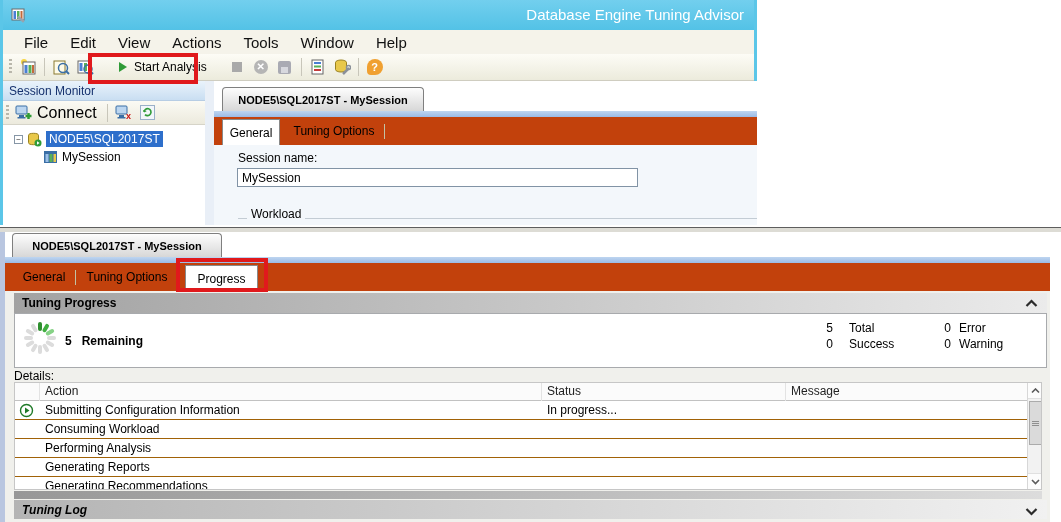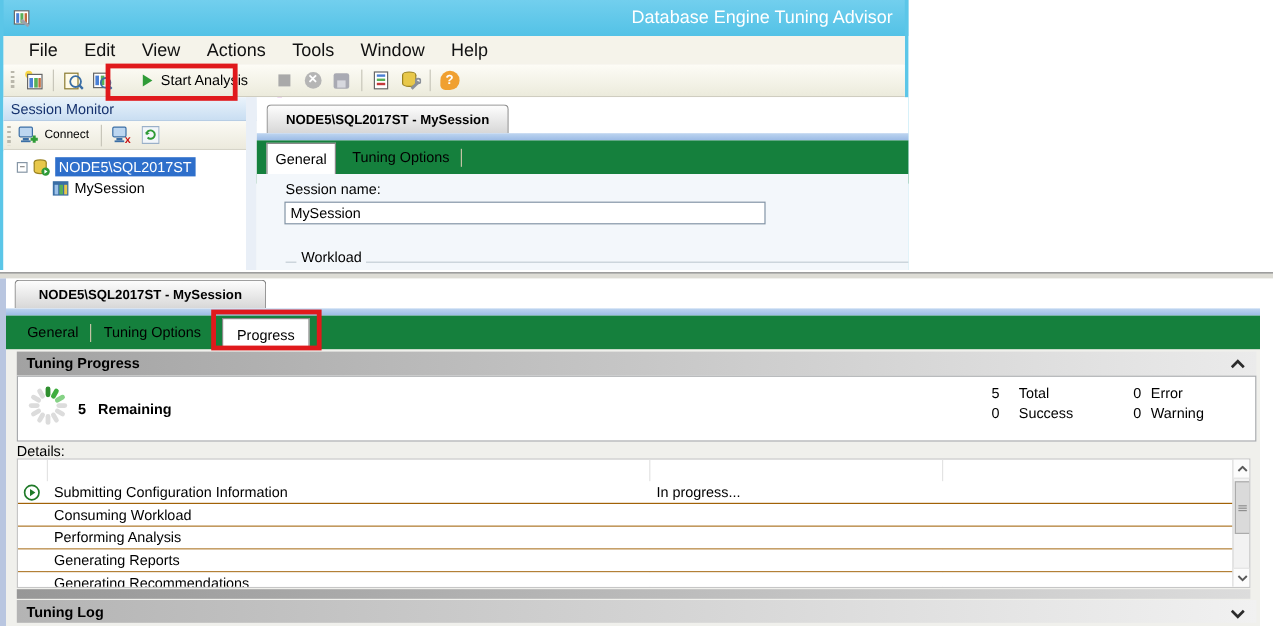--- a/index.html
+++ b/index.html
@@ -37,35 +37,35 @@
 
   .red-box { position:absolute; border:4px solid #e0191c; z-index:60; background:transparent; }
 
   
   .smpanel { position:absolute; left:3px; top:81px; width:232px; height:144px; background:#fff;
              border-right:4px solid #a21caf; }
   .smheader { height:20px; background:linear-gradient(#eaf3fb,#c9def2); color:#16326e; font-size:12px;
               display:flex; align-items:center; padding-left:6px; border-bottom:1px solid #b7cde4; }
   .smtoolbar { height:24px; background:linear-gradient(#fbfaf4,#eceadd); border-bottom:1px solid #d6d4c8;
                display:flex; align-items:center; padding-left:2px; }
-  .connectbtn { display:flex; align-items:center; gap:5px; font-size:10px; color:#000; padding:0 6px 0 2px; }
+  .connectbtn { display:flex; align-items:center; gap:5px; font-size:16px; color:#000; padding:0 6px 0 2px; }
   .smtree { position:absolute; left:0; top:45px; right:1px; bottom:0; background:#fff; }
   .trow { position:absolute; display:flex; align-items:center; font-size:12px; gap:4px; }
   .expander { width:9px; height:9px; border:1px solid #8696a6; background:#fff; font-size:8px; line-height:7px;
               text-align:center; color:#333; }
   .selitem { background:#2e6fcb; color:#fff; padding:1px 3px; }
 
   .split { position:absolute; left:205px; top:81px; width:9px; height:144px; background:#e9eff7; }
 
   
   .doctab { position:absolute; height:24px; background:linear-gradient(#fdfdfd,#d7d7d7);
             border:1px solid #7f7f7f; border-bottom:none; border-radius:4px 4px 0 0;
             display:flex; align-items:center; justify-content:center; font-weight:bold; font-size:11px; color:#000; z-index:2; }
   .bluestrip { position:absolute; height:6px; background:linear-gradient(#bed5f0,#9bbbe5); }
-  .tabstrip { position:absolute; height:36px; background:#15803d; }
+  .tabstrip { position:absolute; height:36px; background:#c2410c; }
   .tab-sel { position:absolute; top:2px; height:26px; background:#fff; border:1px solid #898989; border-bottom:none;
              display:flex; align-items:center; justify-content:center; font-size:12px; color:#000; }
   .tab-plain { position:absolute; top:2px; height:24px; display:flex; align-items:center; justify-content:center;
                font-size:12px; color:#000; }
   .tabsepline { position:absolute; top:7px; width:1px; height:15px; background:#c2c2a4; }
 
   .docarea { position:absolute; left:214px; top:81px; width:543px; height:144px; background:#fff; }
   .doccontent { position:absolute; left:0; top:64px; width:543px; height:80px; background:#f3f7fb; }
   .lbl12 { font-size:12px; color:#000; }
   .sninput { position:absolute; left:23px; top:23px; width:401px; height:19px; background:#fff;
@@ -355,20 +355,25 @@
         <span class="cnt" style="left:834px; top:23px;">Success</span>
         <span class="cnt val" style="left:912px; top:7px;">0</span>
         <span class="cnt" style="left:944px; top:7px;">Error</span>
         <span class="cnt val" style="left:912px; top:23px;">0</span>
         <span class="cnt" style="left:944px; top:23px;">Warning</span>
       </div>
 
       <div class="lbl12" style="position:absolute; left:9px; top:78px;">Details:</div>
 
       <div class="dtable">
+        <div class="thead">
+          <span class="hc" style="left:30px;">Action</span>
+          <span class="hc" style="left:532px;">Status</span>
+          <span class="hc" style="left:776px;">Message</span>
+        </div>
         <span class="colline" style="left:24px;"></span>
         <span class="colline" style="left:526px;"></span>
         <span class="colline" style="left:770px;"></span>
 
         <div class="drow" style="top:18px;">
           <svg width="15" height="15" style="position:absolute; left:4px; top:2px;">
             <circle cx="7.5" cy="7.5" r="6" fill="#fff" stroke="#1f7a28" stroke-width="1.4"></circle>
             <path d="M6 4.5 v6 l4.5 -3 z" fill="#1f7a28"></path>
           </svg>
           <span class="c-action">Submitting Configuration Information</span>
@@ -404,21 +409,21 @@
           <span class="sbtn" style="top:90px; border-top:1px solid #e0e0e0;">
             <svg width="9" height="6">
                 <polyline points="1,1 4.5,4.5 8,1" fill="none" stroke="#5a5a5a" stroke-width="1.6"></polyline>
               </svg>
           </span>
         </div>
       </div>
 
       <div class="graystrip"></div>
 
-      <div class="hdrbar light" style="left:9px; top:209px; width:1033px; height:19px;">
+      <div class="hdrbar light" style="left:9px; top:209px; width:1033px; height:19px;font-style:italic;">
         <span>Tuning Log</span>
         <span class="chev" style="top:5px;">
           <svg width="13" height="9">
               <polyline points="1.5,2 6.5,7 11.5,2" fill="none" stroke="#2b2b2b" stroke-width="2.2"></polyline>
             </svg>
         </span>
       </div>
     </div>
 
     <div class="red-box" style="left:176px; top:31px; width:92px; height:34px;"></div>

